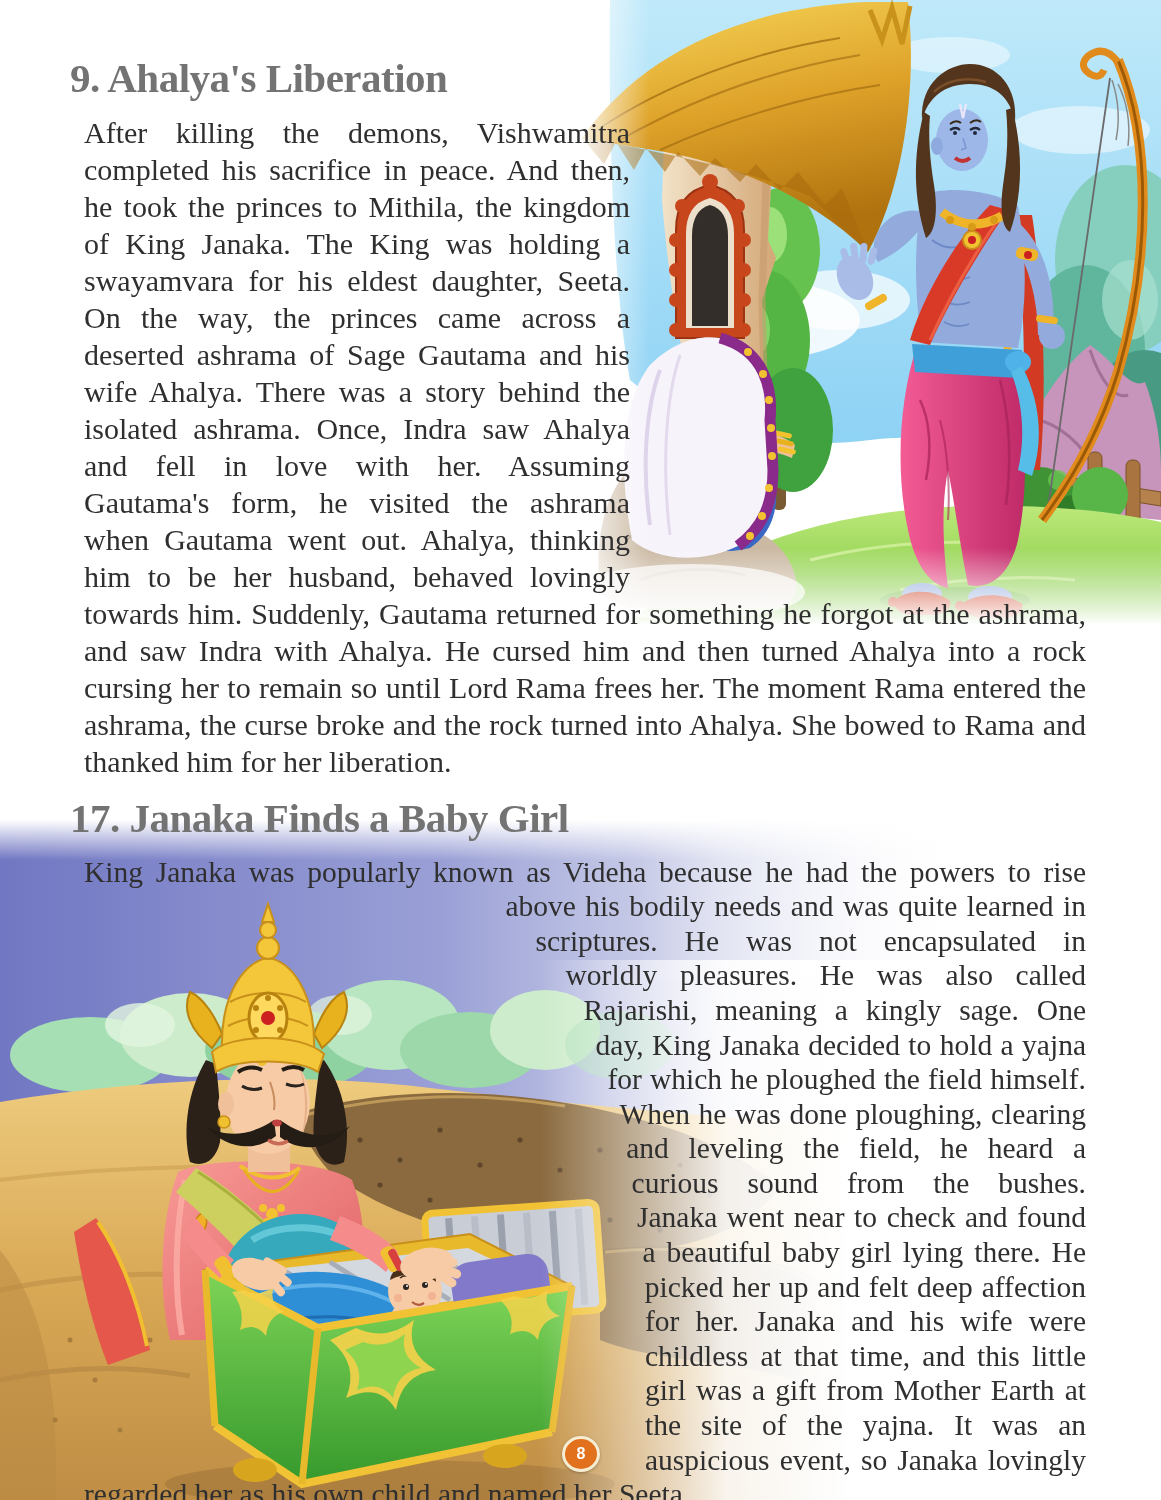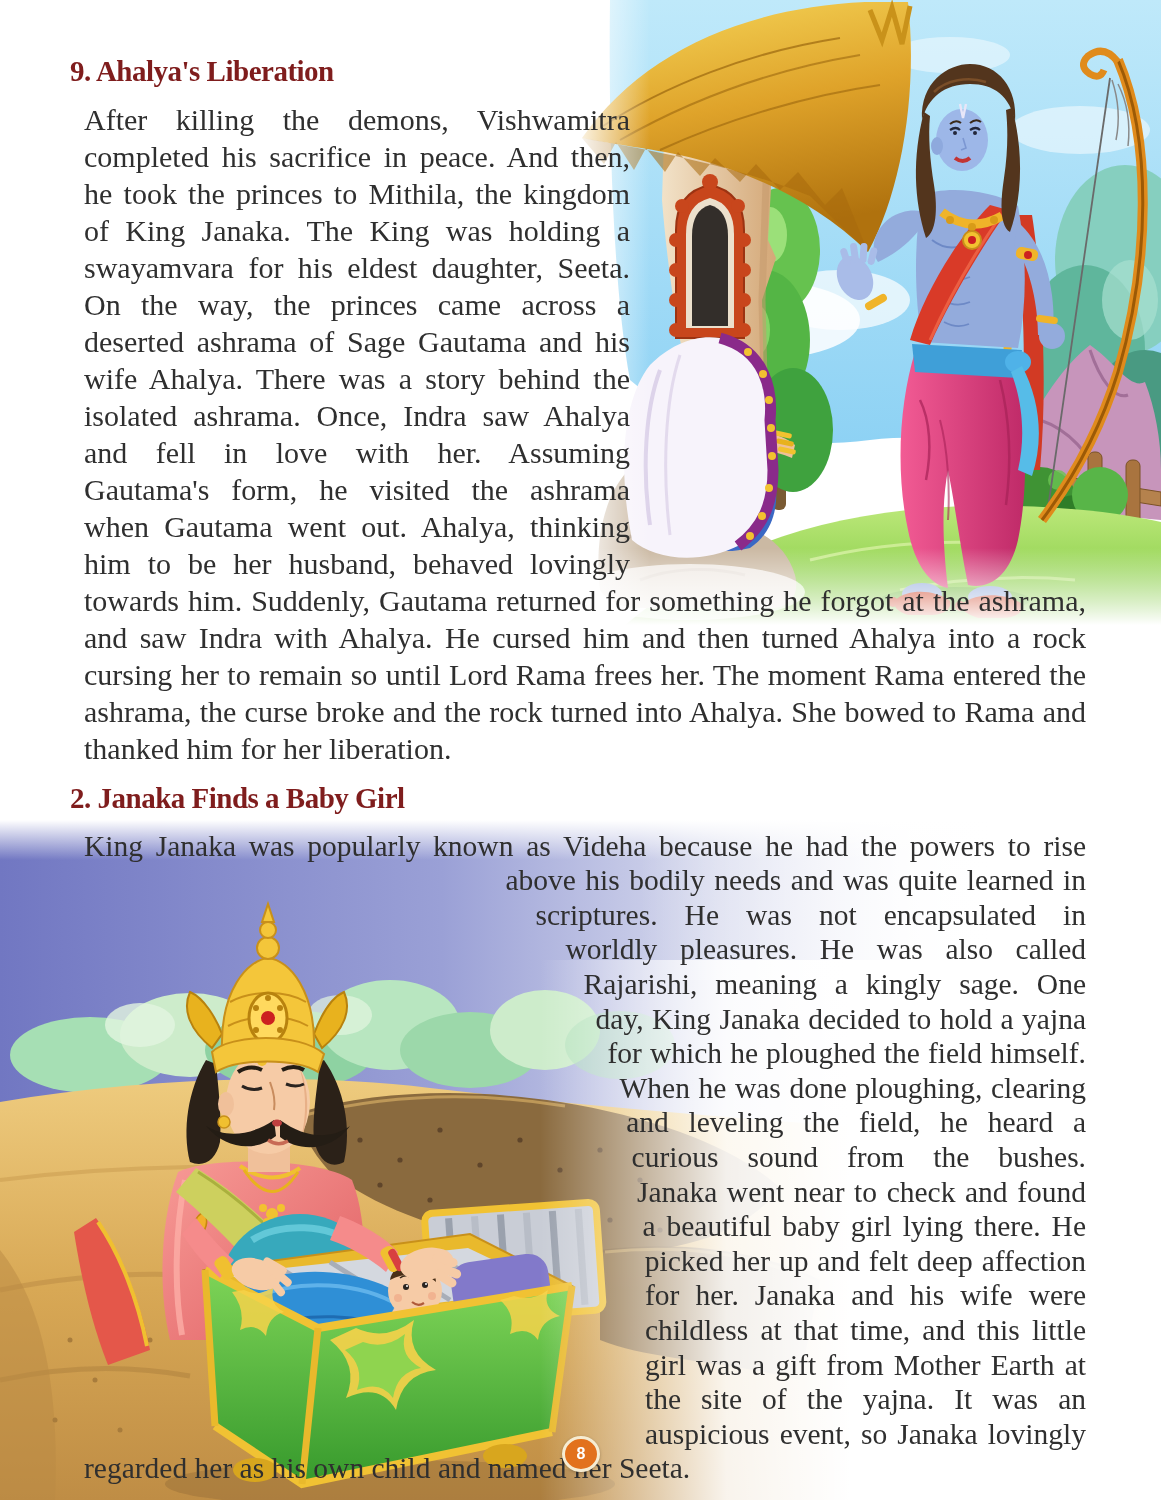--- a/index.html
+++ b/index.html
@@ -5,21 +5,21 @@
   html,body{margin:0;padding:0;background:#ffffff;}
   .page{
     position:relative;width:1161px;height:1500px;background:#ffffff;
     overflow:hidden;font-family:"Liberation Serif","DejaVu Serif",serif;
   }
   .illus{position:absolute;z-index:0;pointer-events:none;}
   .illus-top{top:0;right:0;width:591px;height:625px;}
   .illus-bottom{left:0;top:820px;width:1161px;height:680px;}
   .content{position:absolute;inset:0;z-index:2;padding:56px 61px 0 70px;box-sizing:border-box;}
   .story-title{
-    font-size:29px;line-height:1.08;font-weight:bold;color:#7f1d1d;
+    font-size:41px;line-height:1.08;font-weight:bold;color:#737373;
     margin:0 0 10px 0;letter-spacing:-0.5px;
   }
   .story{margin:0;}
   .story + .story{margin-top:16px;}
   p.body{margin:14px;text-align:justify;color:#2f2f2f;}
   .body1{font-size:30px;line-height:37px;}
   .body2{font-size:29.5px;line-height:34.6px;}
   .float-r{float:right;width:470px;height:482px;}
   .float-l{
     float:left;width:575px;height:620px;
@@ -486,21 +486,21 @@
 
   <main class="content">
 
     <section class="story">
       <h1 class="story-title">9. Ahalya's Liberation</h1>
       <div class="float-r"></div>
       <p class="body body1">After killing the demons, Vishwamitra completed his sacrifice in peace. And then, he took the princes to Mithila, the kingdom of King Janaka. The King was holding a swayamvara for his eldest daughter, Seeta. On the way, the princes came across a deserted ashrama of Sage Gautama and his wife Ahalya. There was a story behind the isolated ashrama. Once, Indra saw Ahalya and fell in love with her. Assuming Gautama's form, he visited the ashrama when Gautama went out. Ahalya, thinking him to be her husband, behaved lovingly towards him. Suddenly, Gautama returned for something he forgot at the ashrama, and saw Indra with Ahalya. He cursed him and then turned Ahalya into a rock cursing her to remain so until Lord Rama frees her. The moment Rama entered the ashrama, the curse broke and the rock turned into Ahalya. She bowed to Rama and thanked him for her liberation.</p>
     </section>
 
     <section class="story">
-      <h1 class="story-title">2. Janaka Finds a Baby Girl</h1>
+      <h1 class="story-title">17. Janaka Finds a Baby Girl</h1>
       <div class="float-l"></div>
       <p class="body body2">King Janaka was popularly known as Videha because he had the powers to rise above his bodily needs and was quite learned in scriptures. He was not encapsulated in worldly pleasures. He was also called Rajarishi, meaning a kingly sage. One day, King Janaka decided to hold a yajna for which he ploughed the field himself. When he was done ploughing, clearing and leveling the field, he heard a curious sound from the bushes. Janaka went near to check and found a beautiful baby girl lying there. He picked her up and felt deep affection for her. Janaka and his wife were childless at that time, and this little girl was a gift from Mother Earth at the site of the yajna. It was an auspicious event, so Janaka lovingly regarded her as his own child and named her Seeta.</p>
     </section>
 
   </main>
 
   <div class="page-badge">
     <span>8</span>
   </div>
 

